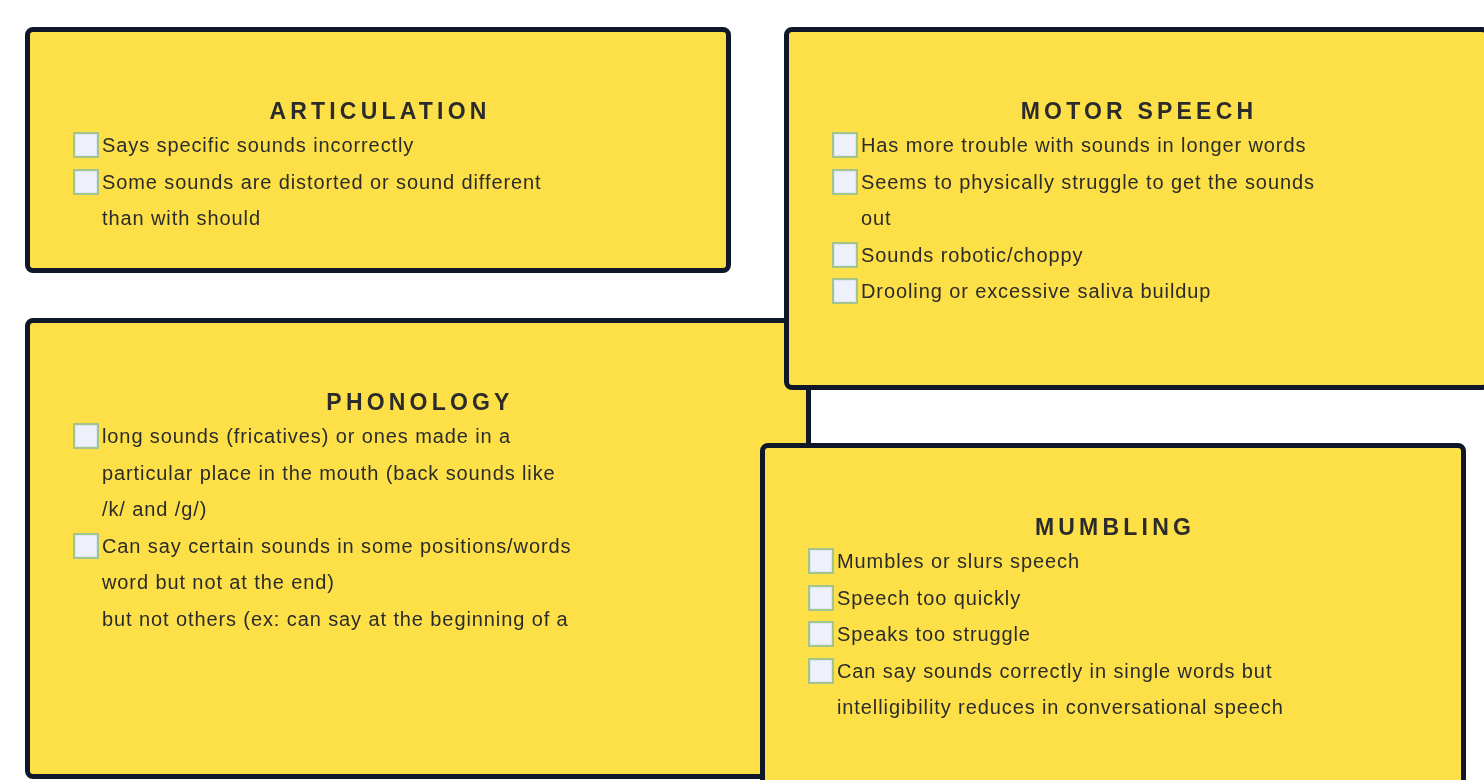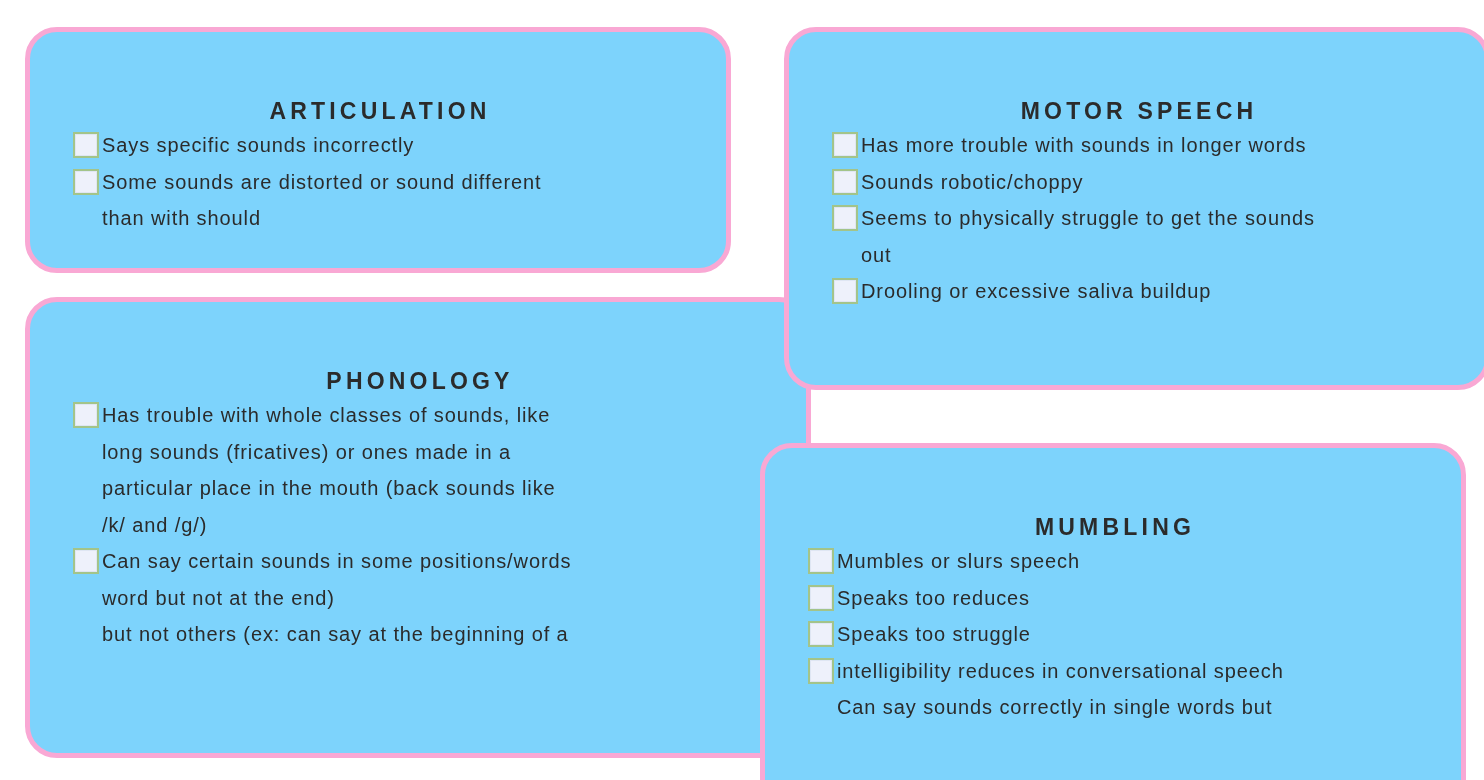--- a/index.html
+++ b/index.html
@@ -11,26 +11,26 @@
     width: 1484px;
     height: 780px;
     position: relative;
     overflow: hidden;
     font-family: "Liberation Sans", sans-serif;
     color: #2b2b2b;
   }
   .card {
     position: absolute;
     box-sizing: border-box;
-    border: 5px solid #f9a8d4;
-    border-radius: 32px;
-    background: #7dd3fc;
+    border: 5px solid #0f172a;
+    border-radius: 8px;
+    background: #fde047;
   }
   #card-articulation { left: 25px;  top: 27px;  width: 706px; height: 246px; }
-  #card-phonology    { left: 25px;  top: 297px; width: 786px; height: 461px; }
+  #card-phonology    { left: 25px;  top: 318px; width: 786px; height: 461px; }
   #card-motor        { left: 760px; top: 27px;  width: 706px; height: 363px; margin-left: 24px; }
   #card-mumbling     { left: 760px; top: 443px; width: 706px; height: 407px; }
 
   .card-title {
     position: absolute;
     left: 0;
     right: 0;
     top: 45px;
     text-align: center;
     font-weight: bold;
@@ -89,21 +89,20 @@
       <span class="check-line">than with should</span>
     </li>
   </ul>
 </section>
 
 <section class="card" id="card-phonology">
   <h2 class="card-title">PHONOLOGY</h2>
   <ul class="checklist">
     <li class="check-item">
       <span class="checkbox"></span>
-      <span class="check-line">Has trouble with whole classes of sounds, like</span>
       <span class="check-line">long sounds (fricatives) or ones made in a</span>
       <span class="check-line">particular place in the mouth (back sounds like</span>
       <span class="check-line">/k/ and /g/)</span>
     </li>
     <li class="check-item">
       <span class="checkbox"></span>
       <span class="check-line">Can say certain sounds in some positions/words</span>
       <span class="check-line">word but not at the end)</span>
       <span class="check-line">but not others (ex: can say at the beginning of a</span>
     </li>
@@ -112,48 +111,48 @@
 
 <section class="card" id="card-motor">
   <h2 class="card-title">MOTOR SPEECH</h2>
   <ul class="checklist">
     <li class="check-item">
       <span class="checkbox"></span>
       <span class="check-line">Has more trouble with sounds in longer words</span>
     </li>
     <li class="check-item">
       <span class="checkbox"></span>
-      <span class="check-line">Sounds robotic/choppy</span>
+      <span class="check-line">Seems to physically struggle to get the sounds</span>
+      <span class="check-line">out</span>
     </li>
     <li class="check-item">
       <span class="checkbox"></span>
-      <span class="check-line">Seems to physically struggle to get the sounds</span>
-      <span class="check-line">out</span>
+      <span class="check-line">Sounds robotic/choppy</span>
     </li>
     <li class="check-item">
       <span class="checkbox"></span>
       <span class="check-line">Drooling or excessive saliva buildup</span>
     </li>
   </ul>
 </section>
 
 <section class="card" id="card-mumbling">
   <h2 class="card-title">MUMBLING</h2>
   <ul class="checklist">
     <li class="check-item">
       <span class="checkbox"></span>
       <span class="check-line">Mumbles or slurs speech</span>
     </li>
     <li class="check-item">
       <span class="checkbox"></span>
-      <span class="check-line">Speaks too reduces</span>
+      <span class="check-line">Speech too quickly</span>
     </li>
     <li class="check-item">
       <span class="checkbox"></span>
       <span class="check-line">Speaks too struggle</span>
     </li>
     <li class="check-item">
       <span class="checkbox"></span>
+      <span class="check-line">Can say sounds correctly in single words but</span>
       <span class="check-line">intelligibility reduces in conversational speech</span>
-      <span class="check-line">Can say sounds correctly in single words but</span>
     </li>
   </ul>
 </section>
 
 </body></html>

